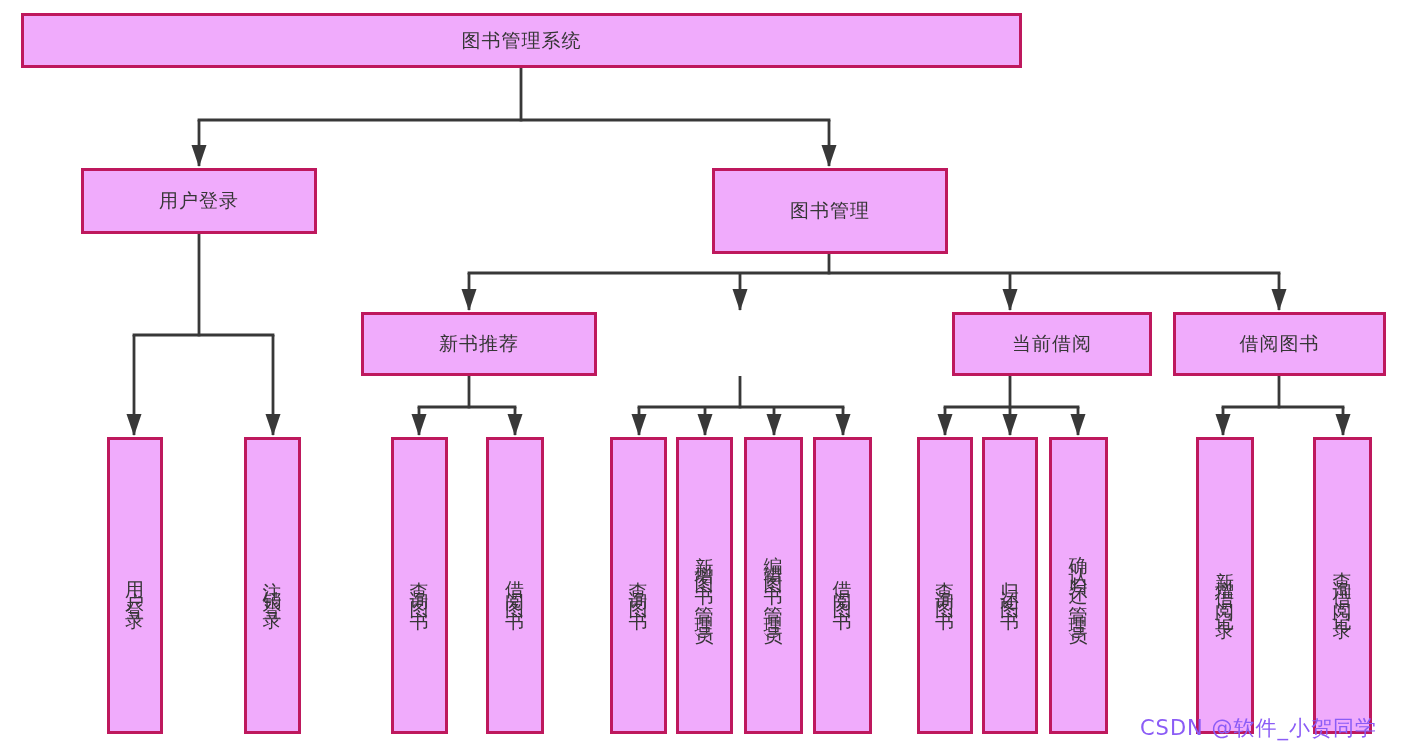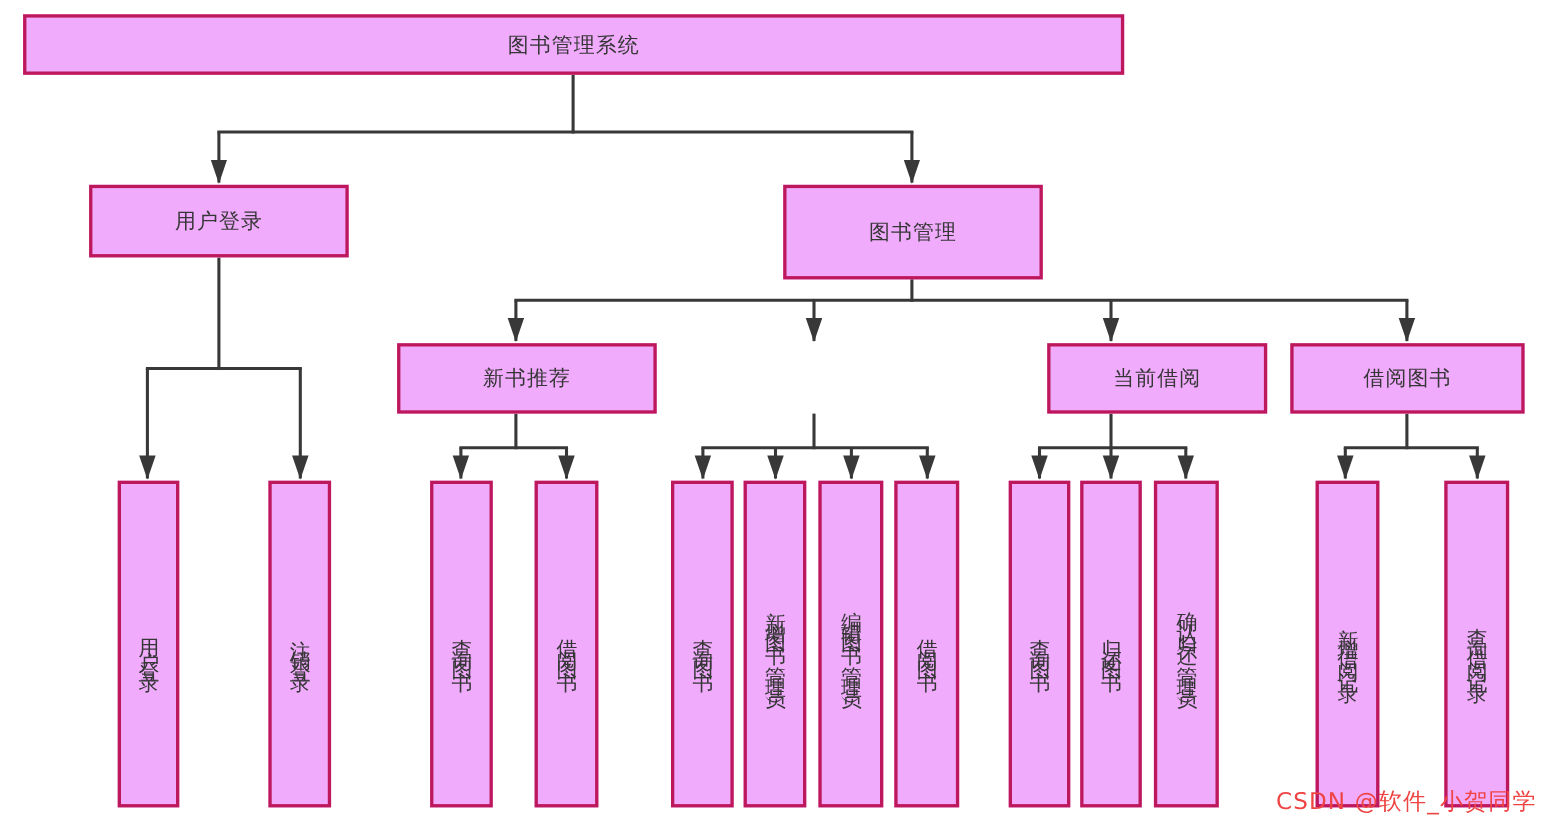--- a/index.html
+++ b/index.html
@@ -27,24 +27,24 @@
     writing-mode:vertical-rl;
     text-orientation:mixed;
     letter-spacing:10px;
     line-height:1;
     font-size:19px;
     color:#363636;
   }
   #wires{position:absolute;left:0;top:0;}
   .watermark{
     position:absolute;
-    right:8px;
+    right:28px;
     top:714px;
     font-size:21px;
-    color:#ef4444;
+    color:#8b5cf6;
     letter-spacing:1px;
   }
   
   .n-root{left:21px;top:13px;width:1001px;height:55px;}
   .n-l2a{left:81px;top:168px;width:236px;height:66px;}
   .n-l2b{left:712px;top:168px;width:236px;height:86px;}
   .n-l3a{left:361px;top:312px;width:236px;height:64px;}
   .n-l3b{left:633px;top:312px;width:216px;height:64px;}
   .n-l3c{left:952px;top:312px;width:200px;height:64px;}
   .n-l3d{left:1173px;top:312px;width:213px;height:64px;}

